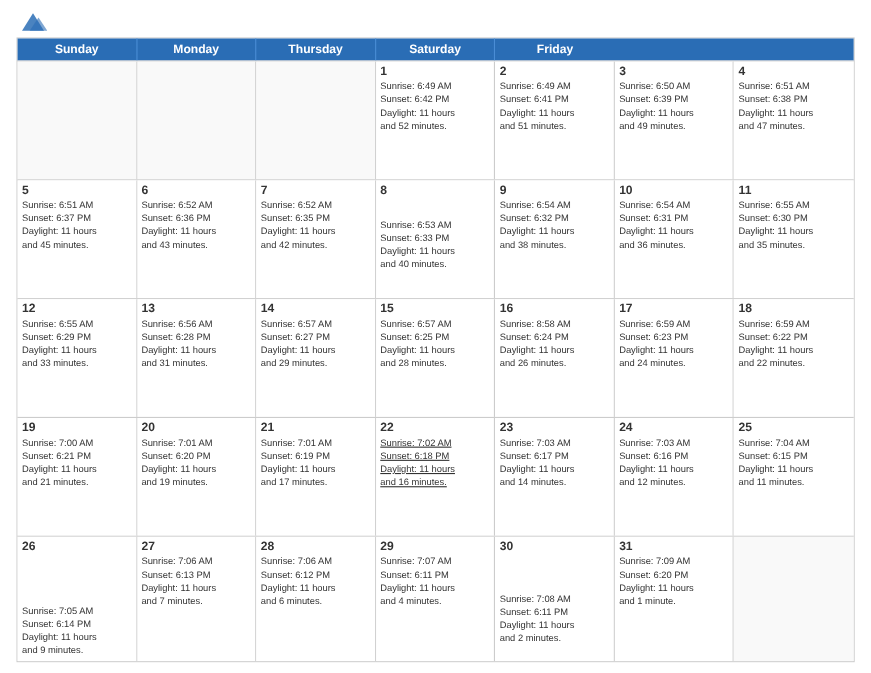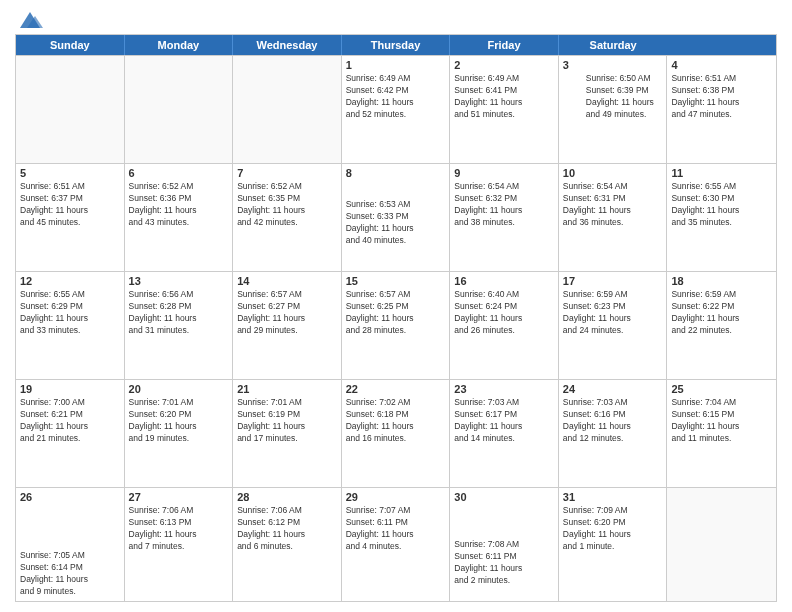--- a/index.html
+++ b/index.html
@@ -112,24 +112,23 @@
     <div class="title-block">
       <div class="month-title"></div>
       <div class="subtitle"></div>
     </div>
   </div>
 
   <div class="calendar">
     <div class="calendar-header">
     <div class="cal-header-cell">Sunday</div>
         <div class="cal-header-cell">Monday</div>
-        <div class="cal-header-cell">Wednesday</div>
         <div class="cal-header-cell">Thursday</div>
+        <div class="cal-header-cell">Saturday</div>
         <div class="cal-header-cell">Friday</div>
-        <div class="cal-header-cell">Saturday</div>
       </div>
     <div class="calendar-body">
     <div class="cal-row">
           <div class="cal-cell empty"></div>
           <div class="cal-cell empty"></div>
           <div class="cal-cell empty"></div>
           <div class="cal-cell">
             <span class="day-num">1</span>
             <div class="day-info" style="white-space: pre-line;">Sunrise: 6:49 AM
 Sunset: 6:42 PM
@@ -138,21 +137,21 @@
           </div>
           <div class="cal-cell">
             <span class="day-num">2</span>
             <div class="day-info" style="white-space: pre-line;">Sunrise: 6:49 AM
 Sunset: 6:41 PM
 Daylight: 11 hours
 and 51 minutes.</div>
           </div>
           <div class="cal-cell">
             <span class="day-num">3</span>
-            <div class="day-info" style="white-space: pre-line; margin-left: 23px;">Sunrise: 6:50 AM
+            <div class="day-info" style="white-space: pre-line;">Sunrise: 6:50 AM
 Sunset: 6:39 PM
 Daylight: 11 hours
 and 49 minutes.</div>
           </div>
           <div class="cal-cell">
             <span class="day-num">4</span>
             <div class="day-info" style="white-space: pre-line;">Sunrise: 6:51 AM
 Sunset: 6:38 PM
 Daylight: 11 hours
 and 47 minutes.</div>
@@ -233,21 +232,21 @@
           </div>
           <div class="cal-cell">
             <span class="day-num">15</span>
             <div class="day-info" style="white-space: pre-line;">Sunrise: 6:57 AM
 Sunset: 6:25 PM
 Daylight: 11 hours
 and 28 minutes.</div>
           </div>
           <div class="cal-cell">
             <span class="day-num">16</span>
-            <div class="day-info" style="white-space: pre-line;">Sunrise: 6:40 AM
+            <div class="day-info" style="white-space: pre-line;">Sunrise: 8:58 AM
 Sunset: 6:24 PM
 Daylight: 11 hours
 and 26 minutes.</div>
           </div>
           <div class="cal-cell">
             <span class="day-num">17</span>
             <div class="day-info" style="white-space: pre-line;">Sunrise: 6:59 AM
 Sunset: 6:23 PM
 Daylight: 11 hours
 and 24 minutes.</div>
@@ -277,21 +276,21 @@
           </div>
           <div class="cal-cell">
             <span class="day-num">21</span>
             <div class="day-info" style="white-space: pre-line;">Sunrise: 7:01 AM
 Sunset: 6:19 PM
 Daylight: 11 hours
 and 17 minutes.</div>
           </div>
           <div class="cal-cell">
             <span class="day-num">22</span>
-            <div class="day-info" style="white-space: pre-line;">Sunrise: 7:02 AM
+            <div class="day-info" style="white-space: pre-line; text-decoration: underline;">Sunrise: 7:02 AM
 Sunset: 6:18 PM
 Daylight: 11 hours
 and 16 minutes.</div>
           </div>
           <div class="cal-cell">
             <span class="day-num">23</span>
             <div class="day-info" style="white-space: pre-line;">Sunrise: 7:03 AM
 Sunset: 6:17 PM
 Daylight: 11 hours
 and 14 minutes.</div>

